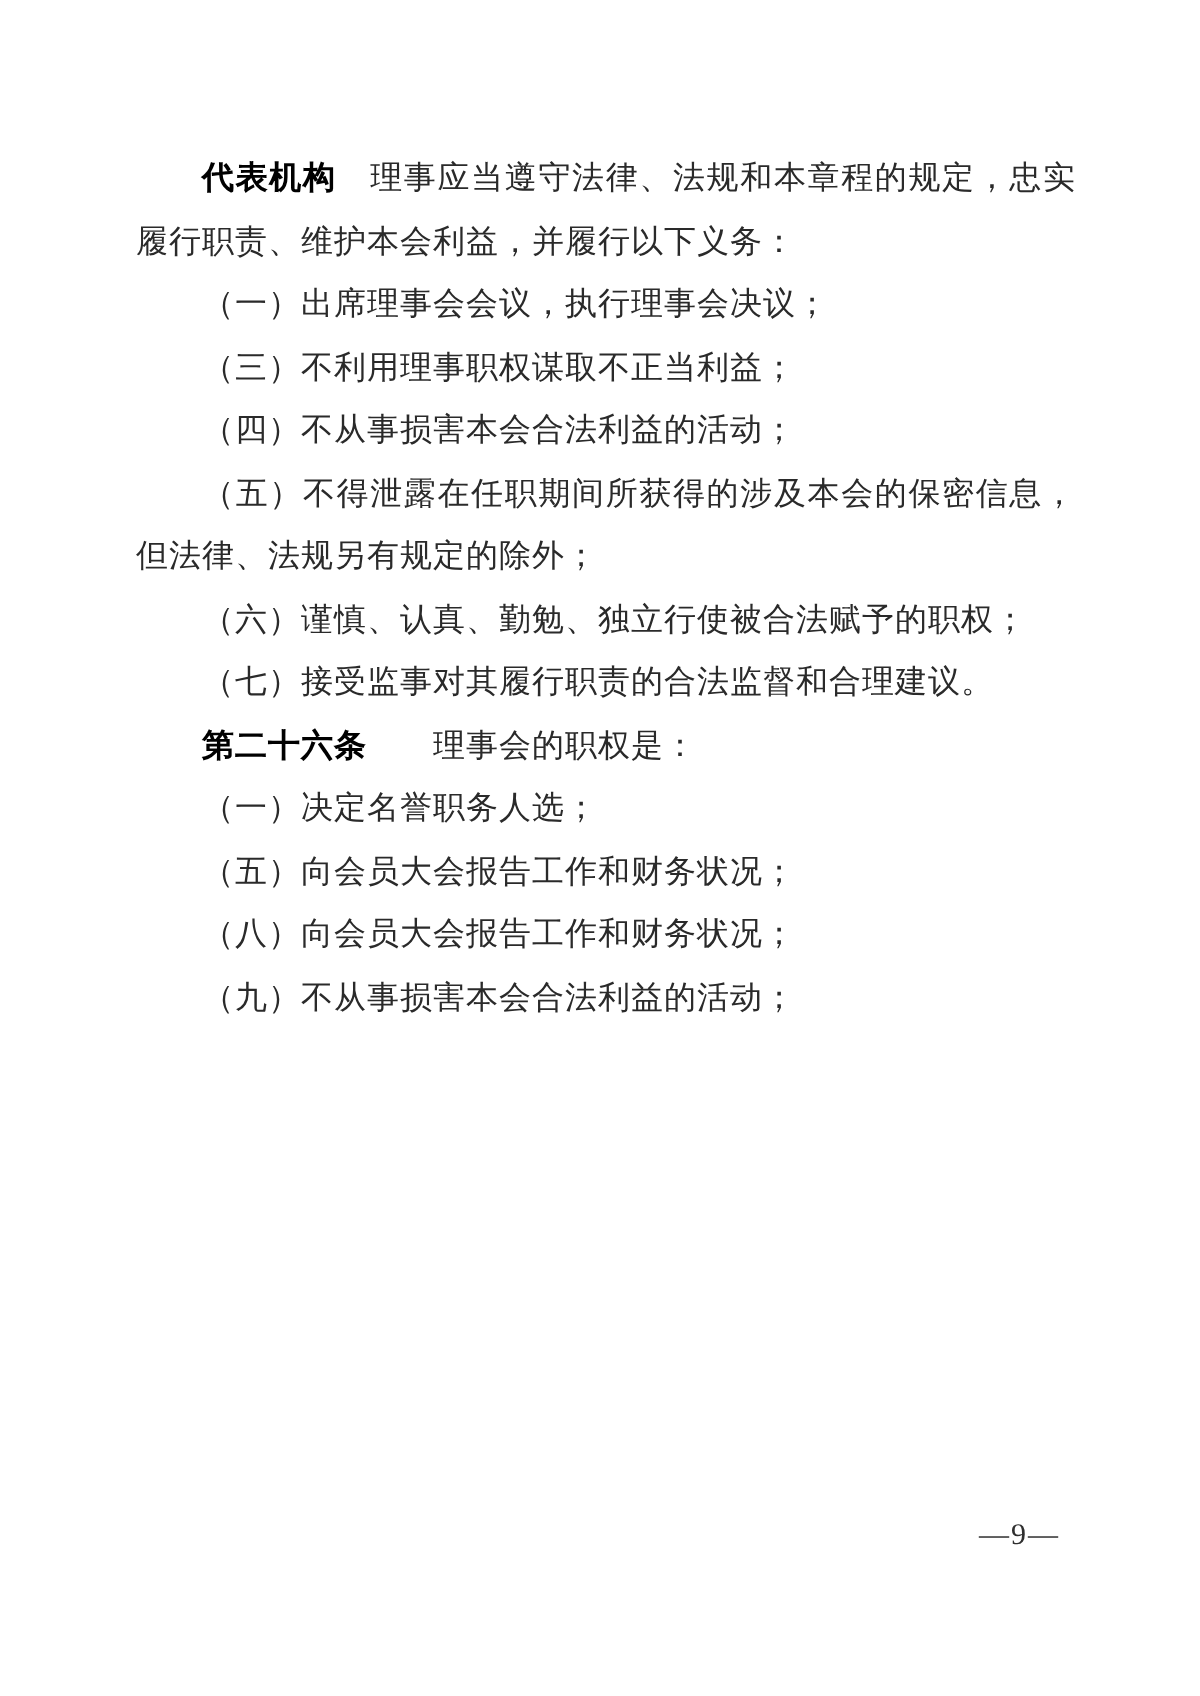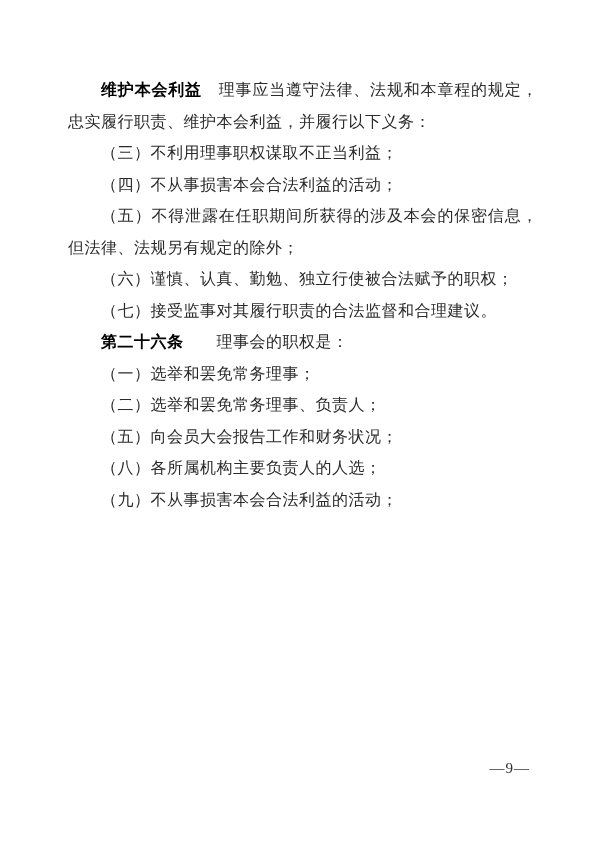--- a/index.html
+++ b/index.html
@@ -50,32 +50,32 @@
     color: #2f2f2f;
     letter-spacing: 1px;
   }
 </style>
 </head>
 <body>
 
 <div class="page">
   <div class="content">
 
-    <p><b class="art-num">维护本会利益</b><span>　理事应当遵守法律、法规和本章程的规定，忠实履行职责、维护本会利益，并履行以下义务：</span></p>
+    <p><b class="art-num">代表机构</b><span>　理事应当遵守法律、法规和本章程的规定，忠实履行职责、维护本会利益，并履行以下义务：</span></p>
 
+    <p>（一）出席理事会会议，执行理事会决议；</p>
     <p>（三）不利用理事职权谋取不正当利益；</p>
     <p>（四）不从事损害本会合法利益的活动；</p>
     <p>（五）不得泄露在任职期间所获得的涉及本会的保密信息，但法律、法规另有规定的除外；</p>
     <p>（六）谨慎、认真、勤勉、独立行使被合法赋予的职权；</p>
     <p>（七）接受监事对其履行职责的合法监督和合理建议。</p>
 
     <p><b class="art-num">第二十六条</b><span>　　理事会的职权是：</span></p>
 
-    <p>（一）选举和罢免常务理事；</p>
-    <p>（二）选举和罢免常务理事、负责人；</p>
+    <p>（一）决定名誉职务人选；</p>
     <p>（五）向会员大会报告工作和财务状况；</p>
-    <p>（八）各所属机构主要负责人的人选；</p>
+    <p>（八）向会员大会报告工作和财务状况；</p>
     <p>（九）不从事损害本会合法利益的活动；</p>
 
   </div>
 
   <div class="page-num">—9—</div>
 </div>
 
 </body></html>

